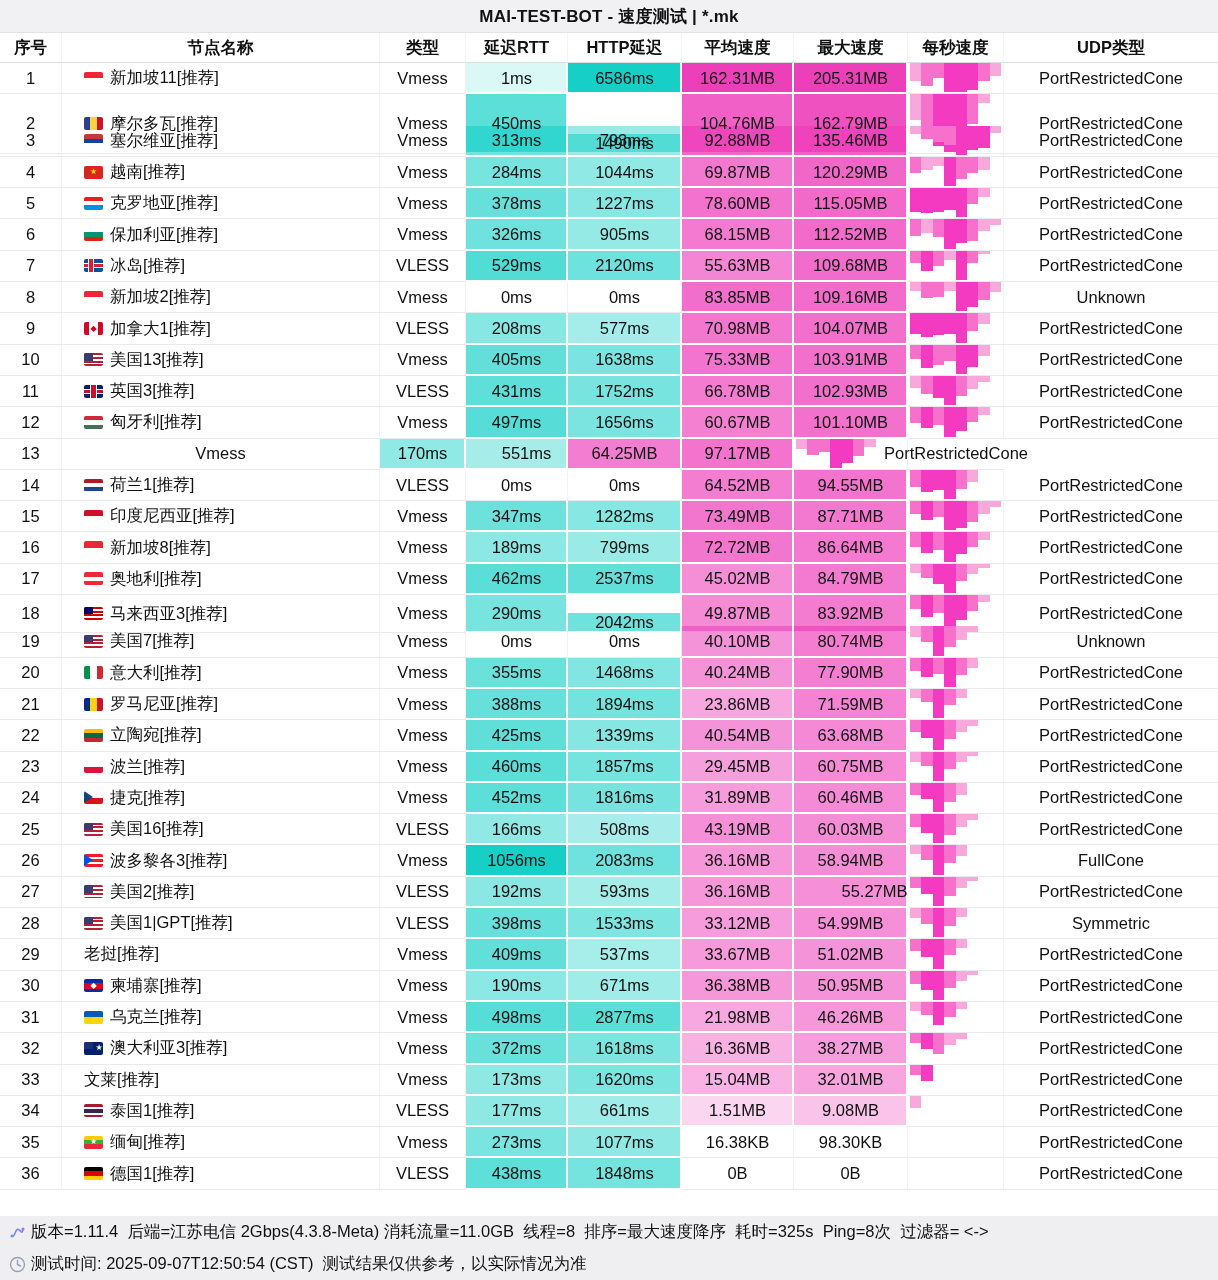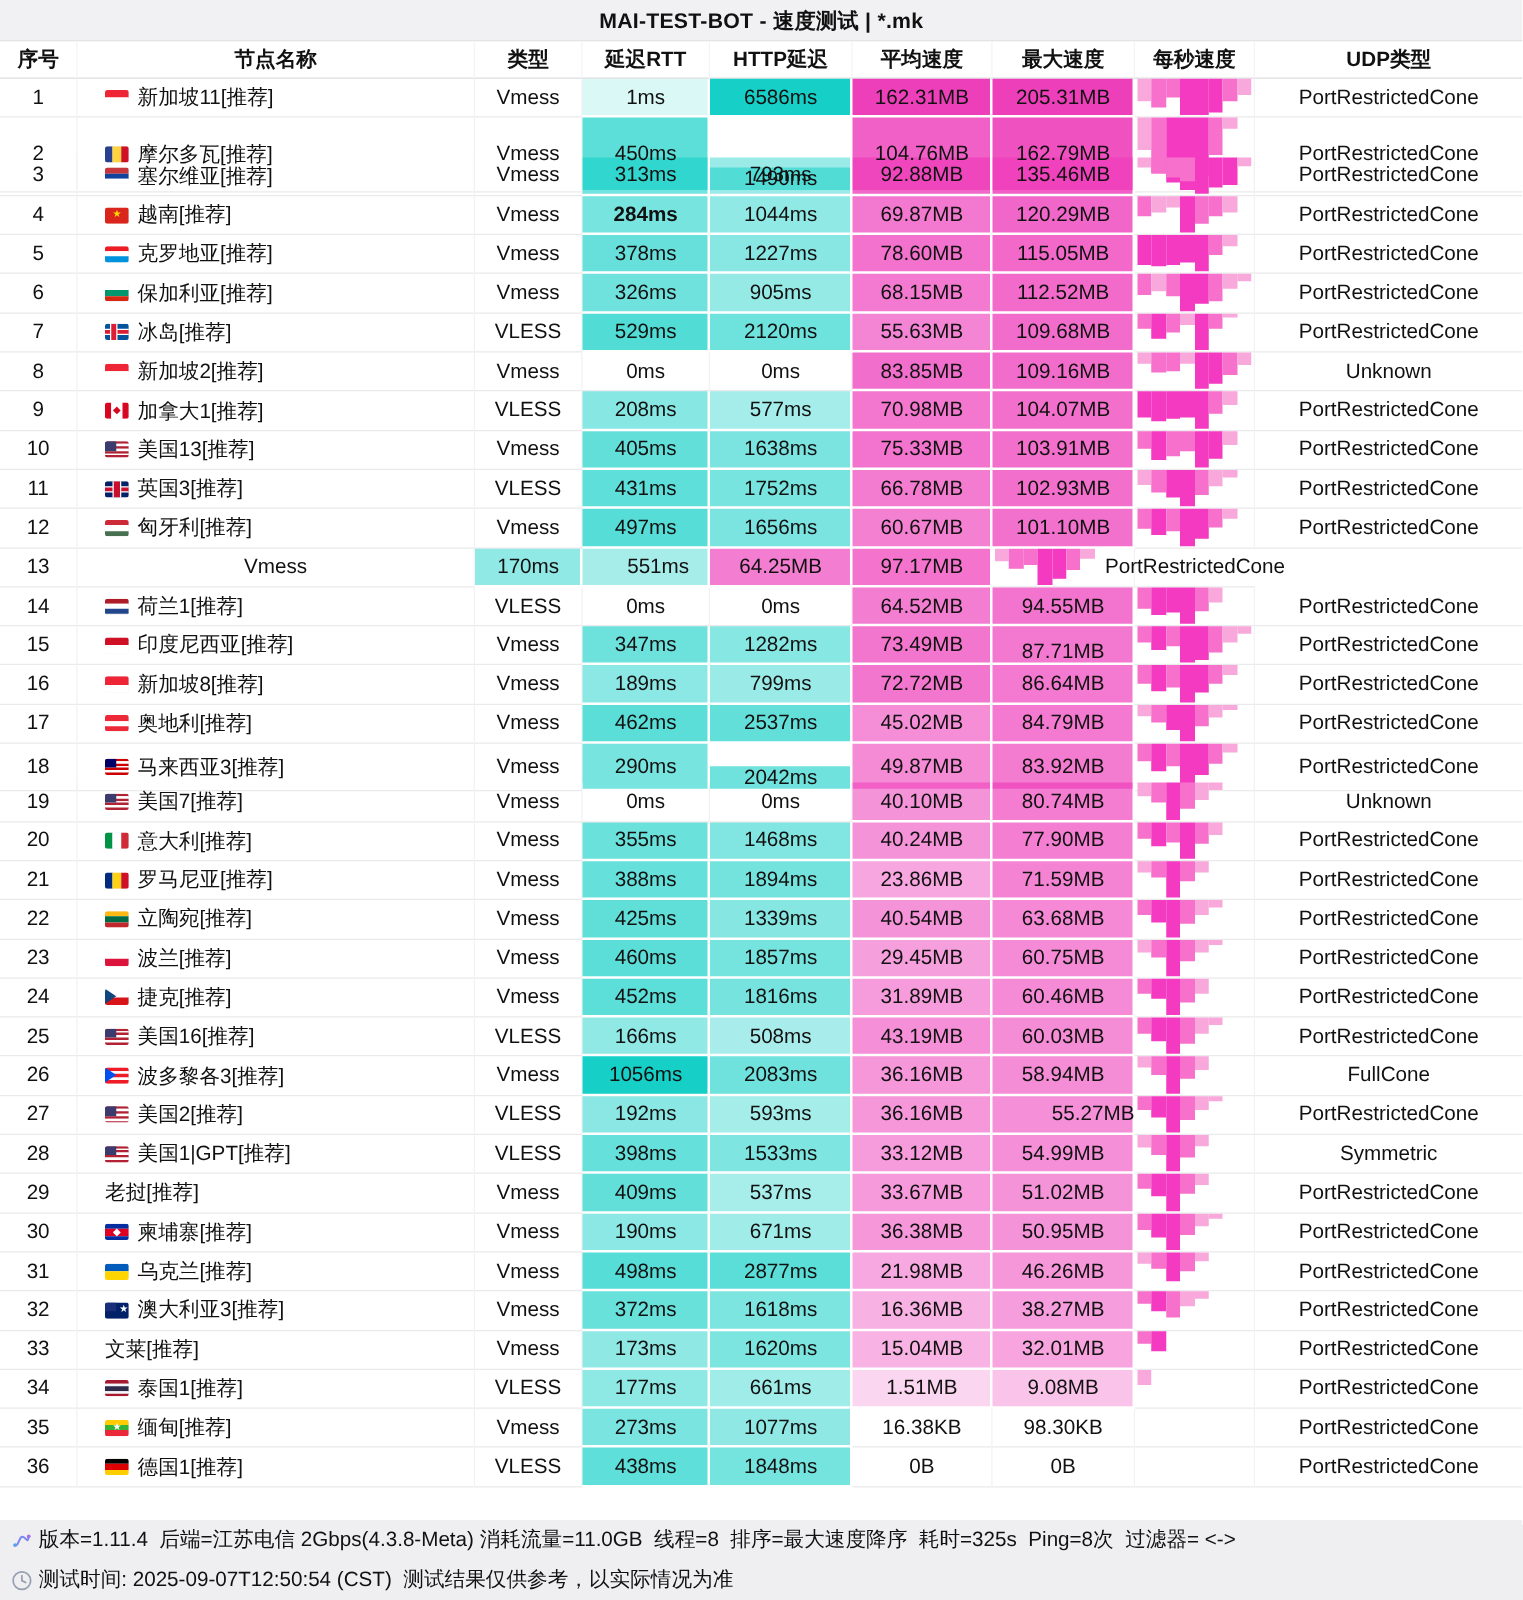--- a/index.html
+++ b/index.html
@@ -248,21 +248,21 @@
               <span class="stripes h">
                 <i style="background: rgb(218, 37, 29); flex: 1 1 0%;"></i>
               </span>
               <span class="emblem" style="color: rgb(255, 222, 0);">★</span>
             </span>
             <span class="txt">越南[推荐]</span>
           </div>
           <div class="cell">
             <span class="txt">Vmess</span>
           </div>
-          <div class="cell" style="border-right-color: rgb(255, 255, 255); border-bottom-color: rgb(255, 255, 255); font-weight: bold;">
+          <div class="cell" style="border-right-color: rgb(255, 255, 255); border-bottom-color: rgb(255, 255, 255);">
             <span class="tint" style="background: rgba(22, 208, 200, 0.58);"></span>
             <span class="txt">284ms</span>
           </div>
           <div class="cell" style="border-right-color: rgb(255, 255, 255); border-bottom-color: rgb(255, 255, 255);">
             <span class="tint" style="background: rgba(22, 208, 200, 0.475);"></span>
             <span class="txt">1044ms</span>
           </div>
           <div class="cell" style="border-right-color: rgb(255, 255, 255); border-bottom-color: rgb(255, 255, 255);">
             <span class="tint" style="background: rgba(238, 63, 187, 0.7);"></span>
             <span class="txt">69.87MB</span>
@@ -779,21 +779,21 @@
             <span class="txt">347ms</span>
           </div>
           <div class="cell" style="border-right-color: rgb(255, 255, 255); border-bottom-color: rgb(255, 255, 255);">
             <span class="tint" style="background: rgba(22, 208, 200, 0.514);"></span>
             <span class="txt">1282ms</span>
           </div>
           <div class="cell" style="border-right-color: rgb(255, 255, 255); border-bottom-color: rgb(255, 255, 255);">
             <span class="tint" style="background: rgba(238, 63, 187, 0.714);"></span>
             <span class="txt">73.49MB</span>
           </div>
-          <div class="cell" style="border-right-color: rgb(255, 255, 255); border-bottom-color: rgb(255, 255, 255); align-items: flex-end;">
+          <div class="cell" style="border-right-color: rgb(255, 255, 255); border-bottom-color: rgb(255, 255, 255);">
             <span class="tint" style="background: rgba(238, 63, 187, 0.698);"></span>
             <span class="txt">87.71MB</span>
           </div>
           <div class="cell">
             <span class="barsbox">
               <i style="height: 45%; background: rgb(247, 112, 204);"></i>
               <i style="height: 65%; background: rgb(244, 58, 192);"></i>
               <i style="height: 55%; background: rgb(247, 112, 204);"></i>
               <i style="height: 100%; background: rgb(244, 58, 192);"></i>
               <i style="height: 90%; background: rgb(244, 58, 192);"></i>

